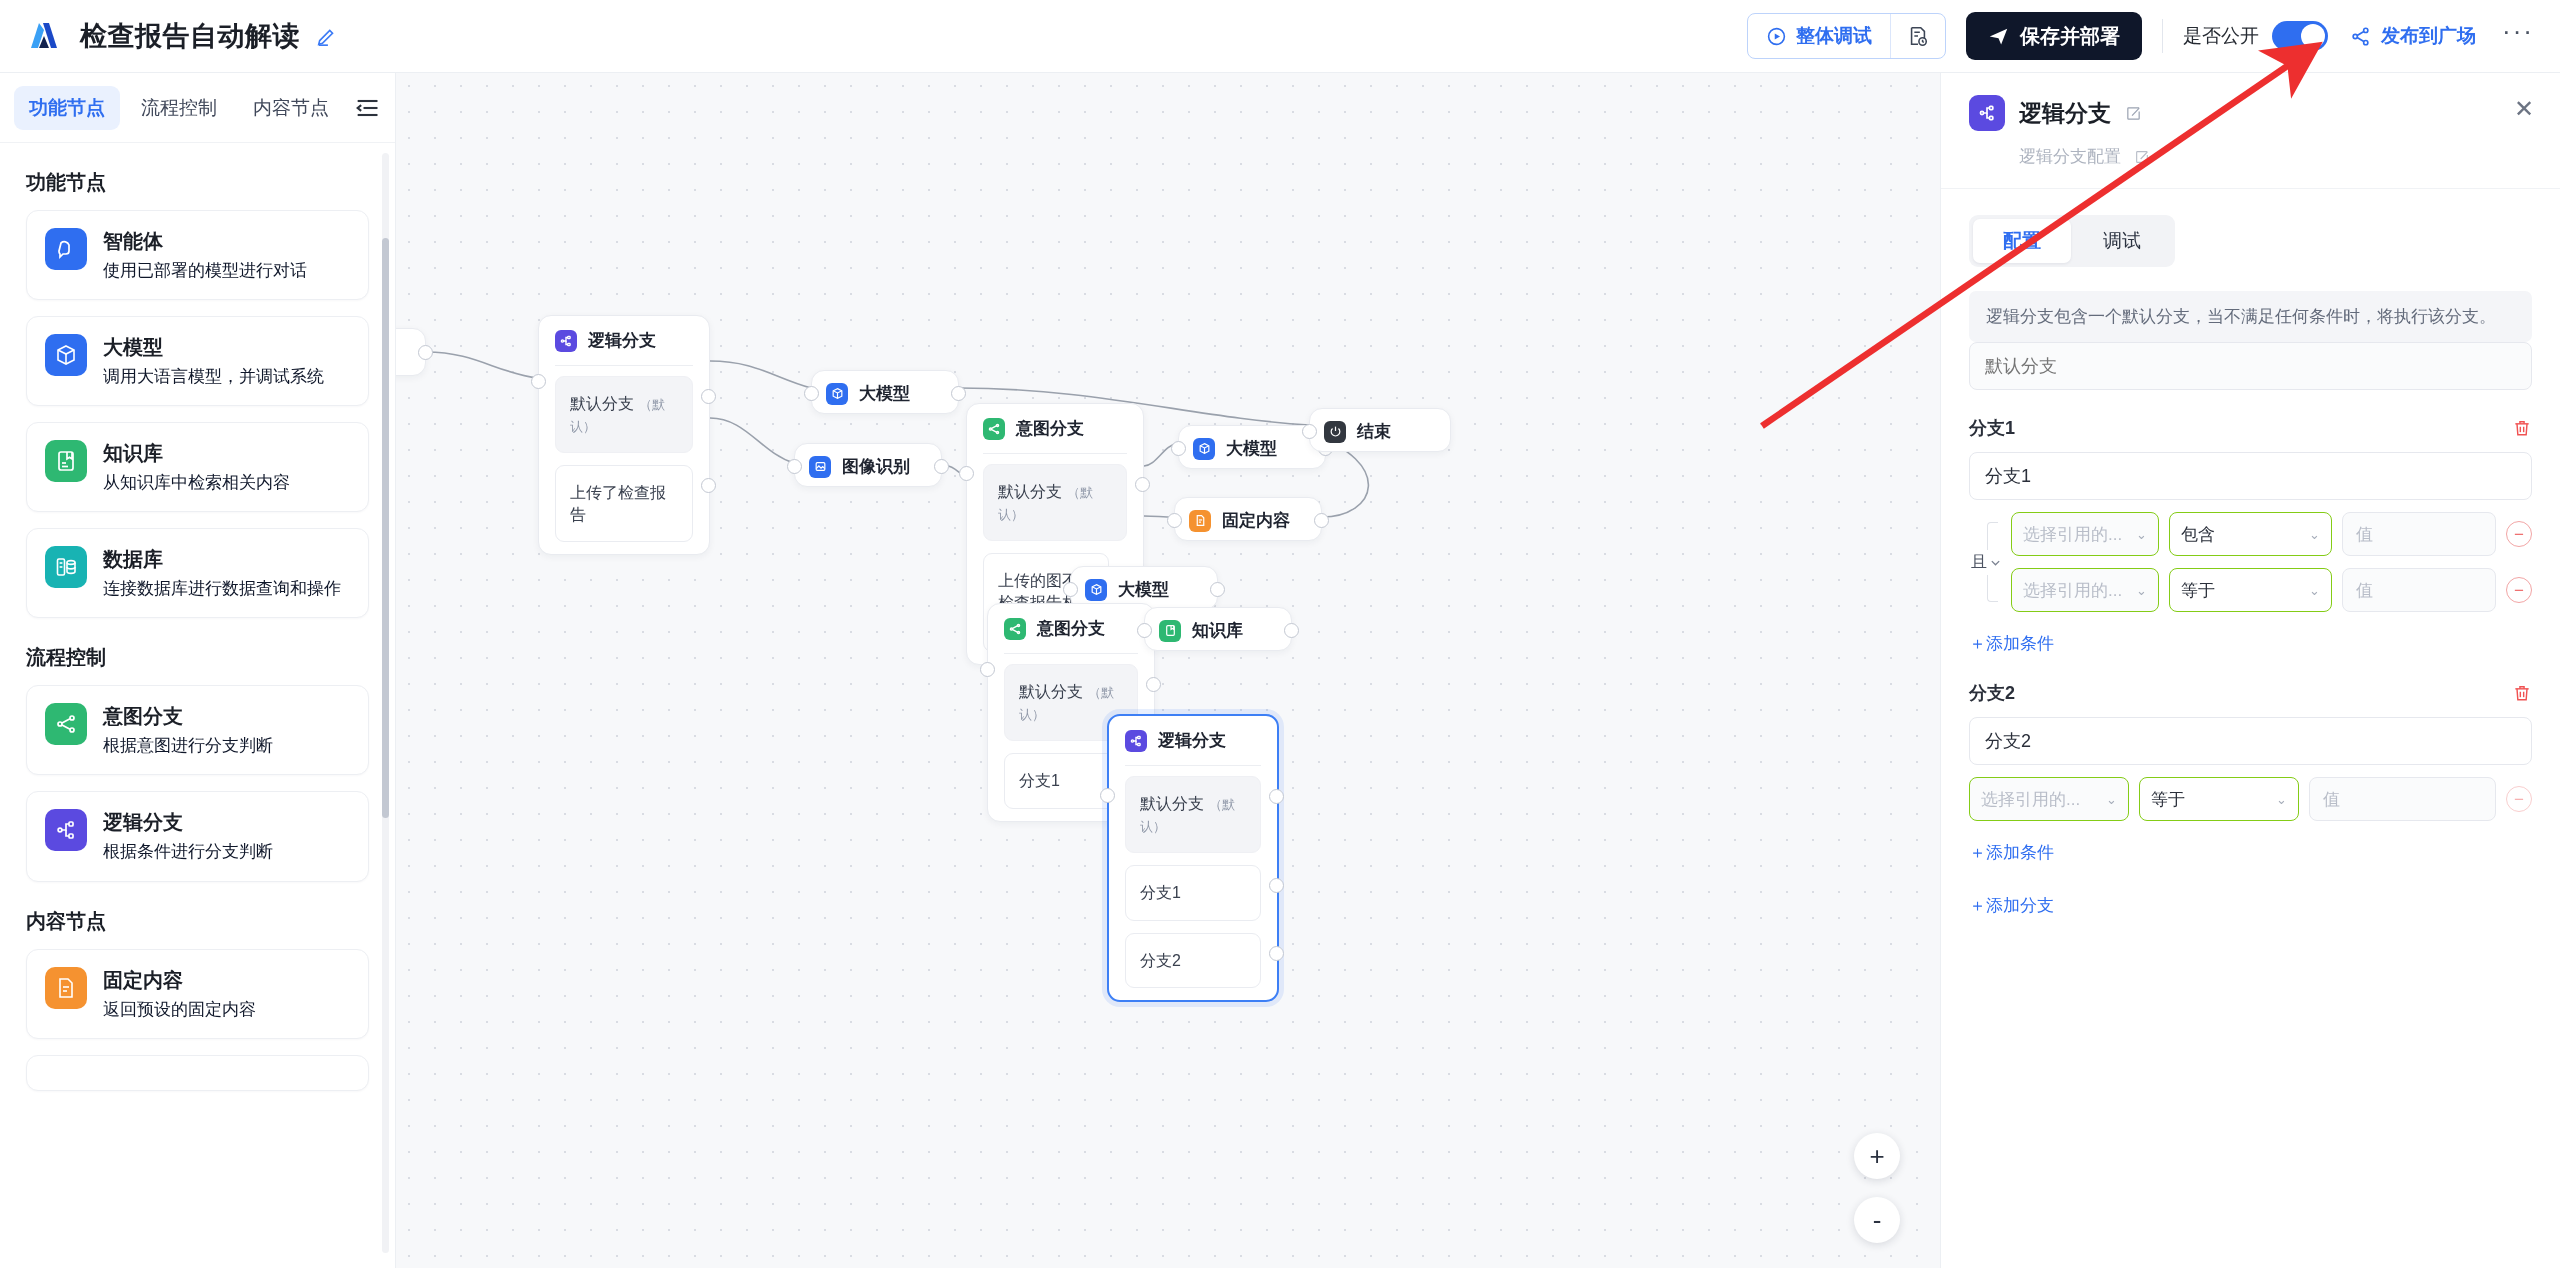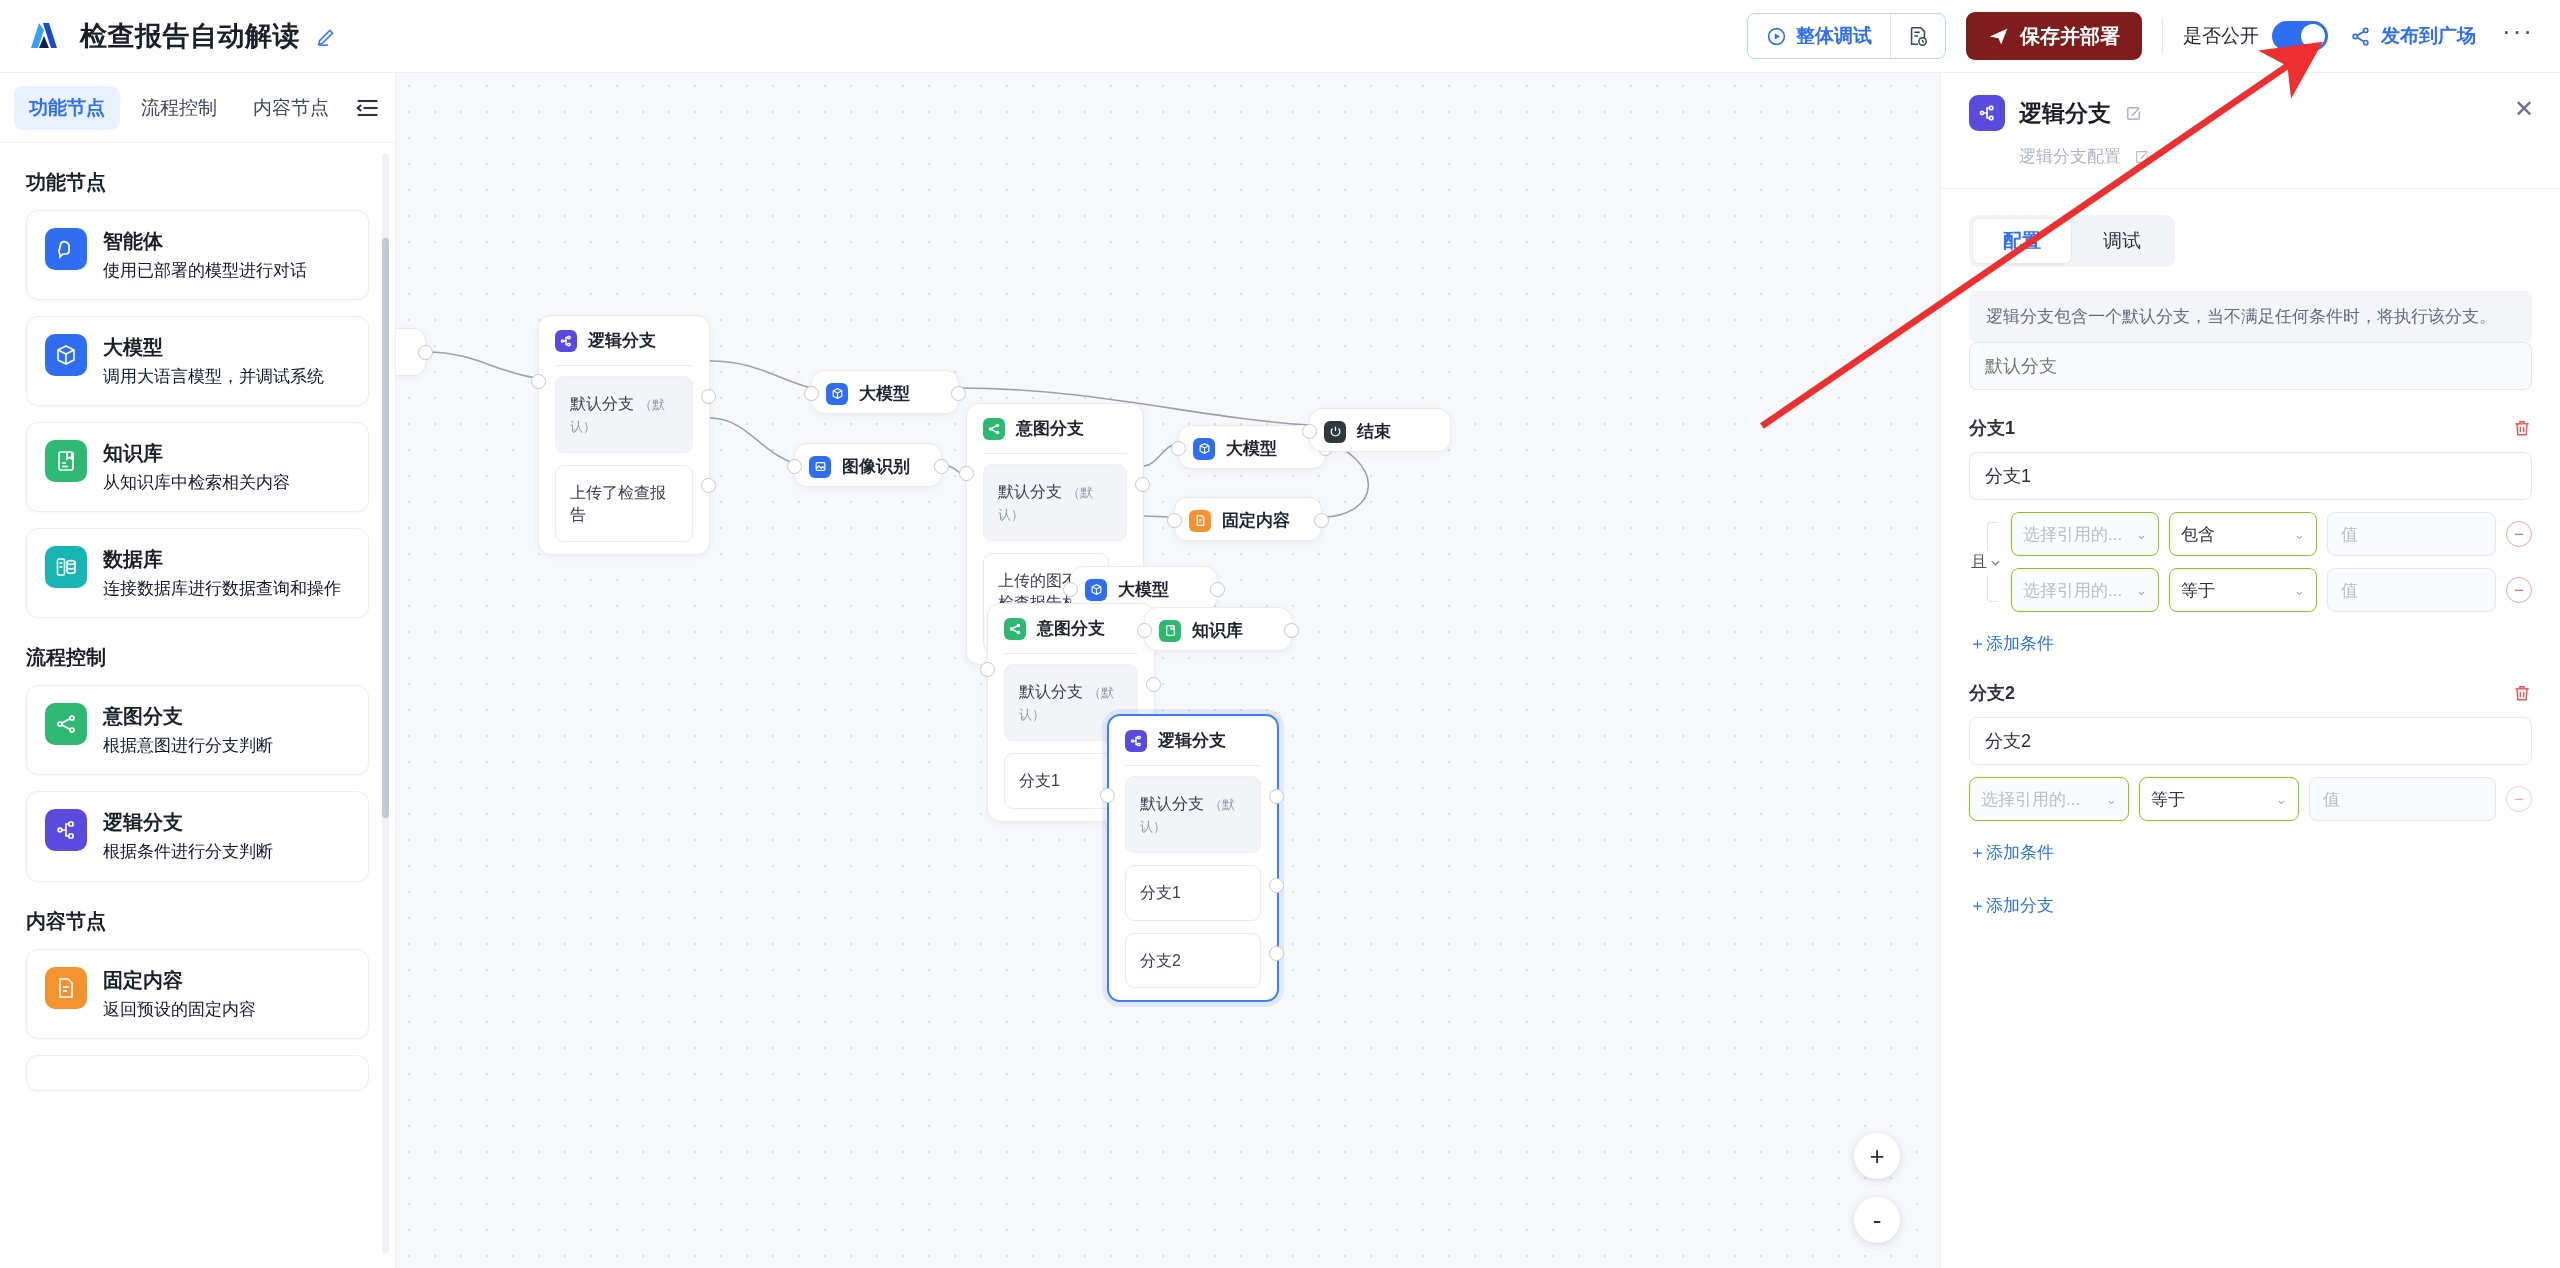--- a/index.html
+++ b/index.html
@@ -33,21 +33,21 @@
   .seg-btn {
     display: flex; align-items: center; gap: 9px; padding: 0 18px; height: 100%;
     color: #2f6ef0; font-size: 19px; font-weight: 600; cursor: pointer;
   }
   .seg-sep { width: 1px; height: 46px; background: #dbe6fb; }
   .seg-icon-btn {
     display: flex; align-items: center; justify-content: center; width: 54px; height: 100%;
     color: #3d4656; cursor: pointer;
   }
   .primary-btn {
-    margin-left: 20px; height: 48px; border-radius: 9px; background: #7f1d1d; color: #fff;
+    margin-left: 20px; height: 48px; border-radius: 9px; background: #0f172a; color: #fff;
     display: flex; align-items: center; gap: 11px; padding: 0 22px;
     font-size: 20px; font-weight: 700; cursor: pointer;
   }
   .vsep { width: 1px; height: 34px; background: #e2e6ed; margin: 0 20px; }
   .public-label { font-size: 19px; color: #262b33; font-weight: 500; }
   .toggle {
     margin-left: 13px; width: 56px; height: 30px; border-radius: 999px; background: #2f6ef0;
     position: relative; cursor: pointer; flex: none;
   }
   .toggle .knob {
@@ -197,21 +197,21 @@
     display: flex; align-items: center; gap: 3px; padding: 2px 0; margin-left: 2px; cursor: pointer;
   }
   .cond-rows { flex: 1; display: flex; flex-direction: column; gap: 12px; }
   .cond-row { display: flex; align-items: center; gap: 10px; }
   .sel {
     height: 44px; border: 1px solid #84cc16; border-radius: 8px; background: #fafbfc;
     display: flex; align-items: center; padding: 0 11px; font-size: 17px; color: #b8bdc8;
     cursor: pointer; white-space: nowrap;
   }
   .sel.ref { width: 148px; }
-  .sel.op { width: 148px; background: #fff; color: #2a2f3a; }
+  .sel.op { width: 163px; background: #fff; color: #2a2f3a; }
   .sel .chev { margin-left: auto; color: #a6adba; font-size: 13px; }
   .valbox {
     height: 44px; flex: 1; border: 1px solid #e6e8ee; border-radius: 8px; background: #fafbfc;
     display: flex; align-items: center; padding: 0 13px; font-size: 17px; color: #b8bdc8;
     cursor: text;
   }
   .minus {
     width: 26px; height: 26px; flex: none; border-radius: 50%; border: 1.6px solid #f2a5a5;
     color: #ef6b6b; display: flex; align-items: center; justify-content: center;
     font-size: 17px; cursor: pointer; line-height: 1;

